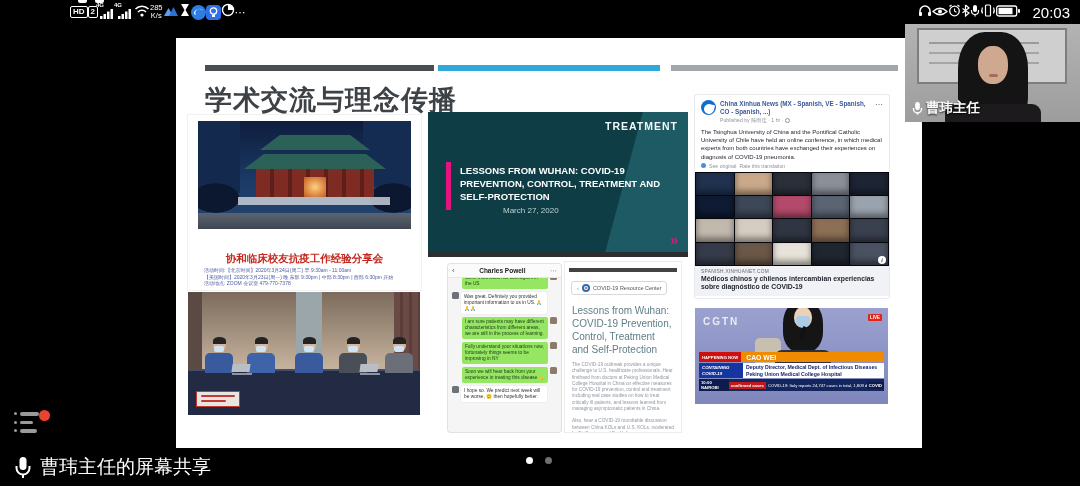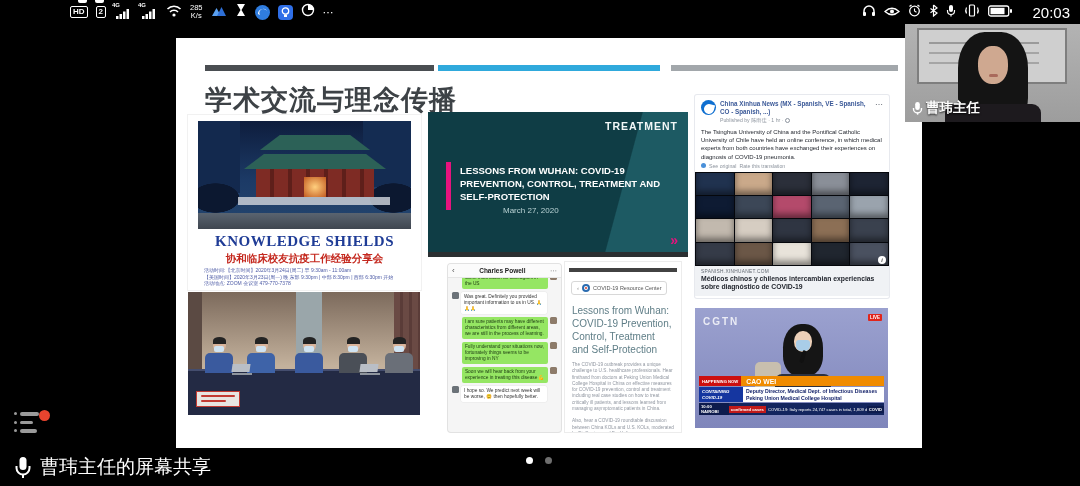--- a/index.html
+++ b/index.html
@@ -1,21 +1,21 @@
 <!DOCTYPE html>
 <html><head>
 <meta charset="utf-8">
 <style>
   * { margin:0; padding:0; box-sizing:border-box; }
   html,body { width:1080px; height:486px; }
   body { background:#000; position:relative; overflow:hidden; font-family:"Liberation Sans", sans-serif; }
 
   
   .statusbar { position:absolute; top:0; left:0; right:0; height:24px; color:#fff; display:flex; align-items:center; justify-content:space-between; padding:0 10px 0 70px; }
-  .sb-left, .sb-right { display:flex; align-items:center; gap:8px; height:24px; }
+  .sb-left, .sb-right { display:flex; align-items:center; height:24px; }
   .badge { border:1px solid #fff; border-radius:2px; font-size:8px; font-weight:bold; padding:0 2px; line-height:10px; height:12px; display:flex; align-items:center; }
   .sig { position:relative; width:18px; height:16px; }
   .sig .fourg { position:absolute; top:-2px; left:-2px; font-size:6px; font-weight:bold; }
   .sig svg { position:absolute; bottom:1px; left:2px; }
   .speed { font-size:7.5px; line-height:8px; text-align:center; }
   .appicon { width:15px; height:15px; border-radius:4px; display:flex; align-items:center; justify-content:center; }
   .dots3 { font-size:11px; letter-spacing:2px; }
   .sb-time { font-size:15px; margin-left:12px; }
   .cutoff { position:absolute; top:0; left:78px; width:30px; height:4px; display:flex; gap:8px; }
   .cutoff span { background:#fff; width:9px; height:3px; border-radius:0 0 2px 2px; }
@@ -112,21 +112,21 @@
   .x-actions { padding:0 6px 3px; font-size:5.2px; color:#8d949e; display:flex; align-items:center; gap:3px; }
   .x-act-icon { width:5px; height:5px; border-radius:50%; background:#4a90d9; display:inline-block; }
   .x-grid { position:relative; height:94px; background:#05070c; display:grid; grid-template-columns:repeat(5,1fr); grid-template-rows:repeat(4,1fr); gap:1px; padding:1px; }
   .x-grid .cell { border-radius:.5px; background:#222; box-shadow:inset 0 -4px 6px rgba(0,0,0,.45); }
   .x-info { position:absolute; right:3px; bottom:2px; width:8px; height:8px; border-radius:50%; background:#fff; color:#444; font-size:5.5px; line-height:8px; text-align:center; font-style:italic; font-weight:bold; }
   .x-footer { background:#f0f2f5; padding:3px 6px 4px; }
   .x-src { font-size:4.8px; color:#606770; letter-spacing:.3px; }
   .x-headline { margin-top:1px; font-size:6.8px; line-height:8.5px; font-weight:bold; color:#1d2129; }
 
   
-  .cgtn { position:absolute; left:519px; top:270px; width:193px; height:120px; background:linear-gradient(180deg,#9ba1cf,#7f86bb); overflow:hidden; }
+  .cgtn { position:absolute; left:519px; top:270px; width:193px; height:96px; background:linear-gradient(180deg,#9ba1cf,#7f86bb); overflow:hidden; }
   .c-wm { position:absolute; left:8px; top:8px; font-size:10px; font-weight:bold; letter-spacing:2px; color:rgba(255,255,255,.8); }
   .c-badge { position:absolute; right:6px; top:6px; background:#e1251b; color:#fff; font-size:4.5px; font-weight:bold; padding:1px 2px; border-radius:1px; }
   .c-chair { position:absolute; left:60px; bottom:30px; width:26px; height:36px; background:#c8bfae; border-radius:5px 5px 0 0; }
   .c-person { position:absolute; left:80px; bottom:26px; width:56px; height:78px; }
   .c-hair { position:absolute; left:8px; top:0; width:40px; height:52px; background:#151515; border-radius:45% 45% 38% 38%; }
   .c-face { position:absolute; left:19px; top:7px; width:18px; height:21px; background:#ecd0b8; border-radius:48%; }
   .c-mask { position:absolute; left:21px; top:16px; width:14px; height:11px; background:#a9cde8; border-radius:3px 3px 5px 5px; }
   .c-body { position:absolute; left:0; bottom:0; width:56px; height:28px; background:#2c3140; border-radius:7px 7px 0 0; }
   .c-mic { position:absolute; left:26px; top:26px; width:3.5px; height:13px; background:#111; transform:rotate(18deg); border-radius:2px; }
   .c-lower { position:absolute; left:4px; right:4px; bottom:13px; font-weight:bold; }
@@ -301,21 +301,20 @@
         <div class="p-bld-r"></div>
       <div class="p-tree-l"></div>
         <div class="p-tree-r"></div>
       <div class="p-roof1"></div>
         <div class="p-roof2"></div>
       <div class="p-facade"></div>
         <div class="p-door"></div>
       <div class="p-rail"></div>
         <div class="p-road"></div>
     </div>
-    <div class="p-title">KNOWLEDGE SHIELDS</div>
     <div class="p-sub">协和临床校友抗疫工作经验分享会</div>
     <div class="p-lines">
       <div>活动时间:【北京时间】2020年3月24日(周二) 早 9:30am - 11:00am</div>
       <div>【美国时间】2020年3月23日(周一) 晚 东部 9:30pm | 中部 8:30pm | 西部 6:30pm 开始</div>
       <div>活动地点: ZOOM 会议室 479-770-7378</div>
     </div>
   </div>
 
   <div class="bioc">
     <div class="bioc-brand">TREATMENT</div>

